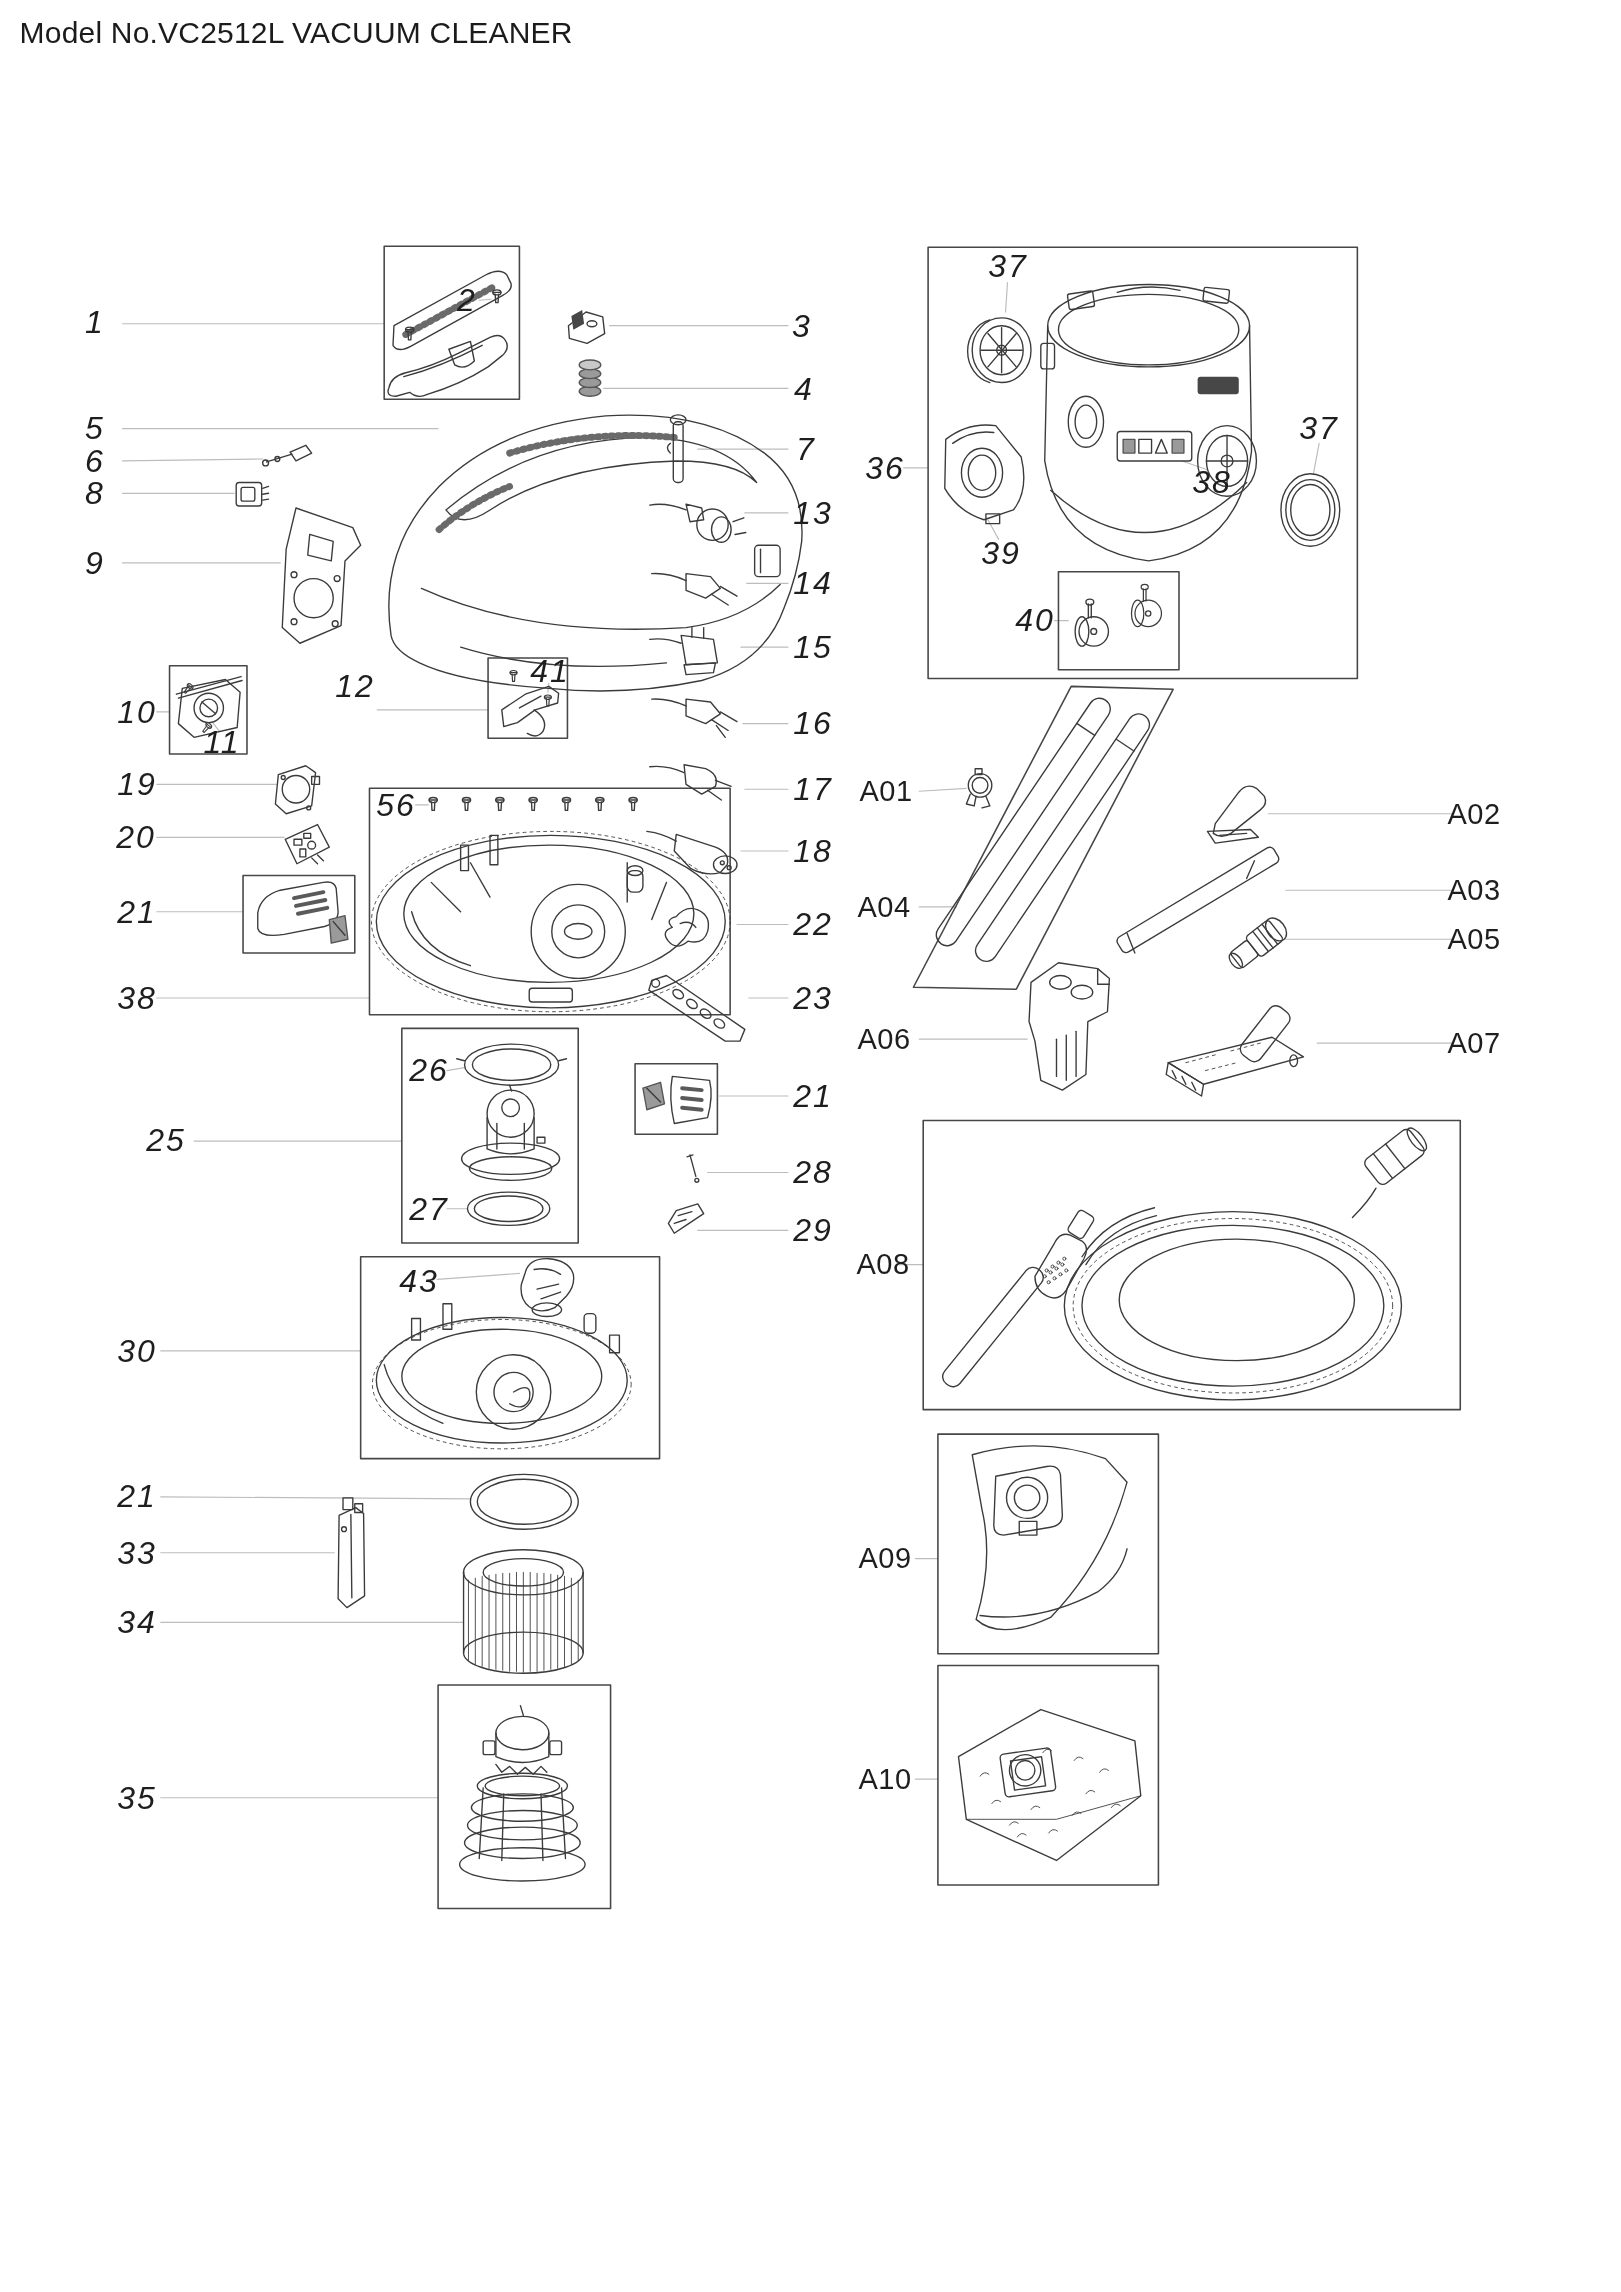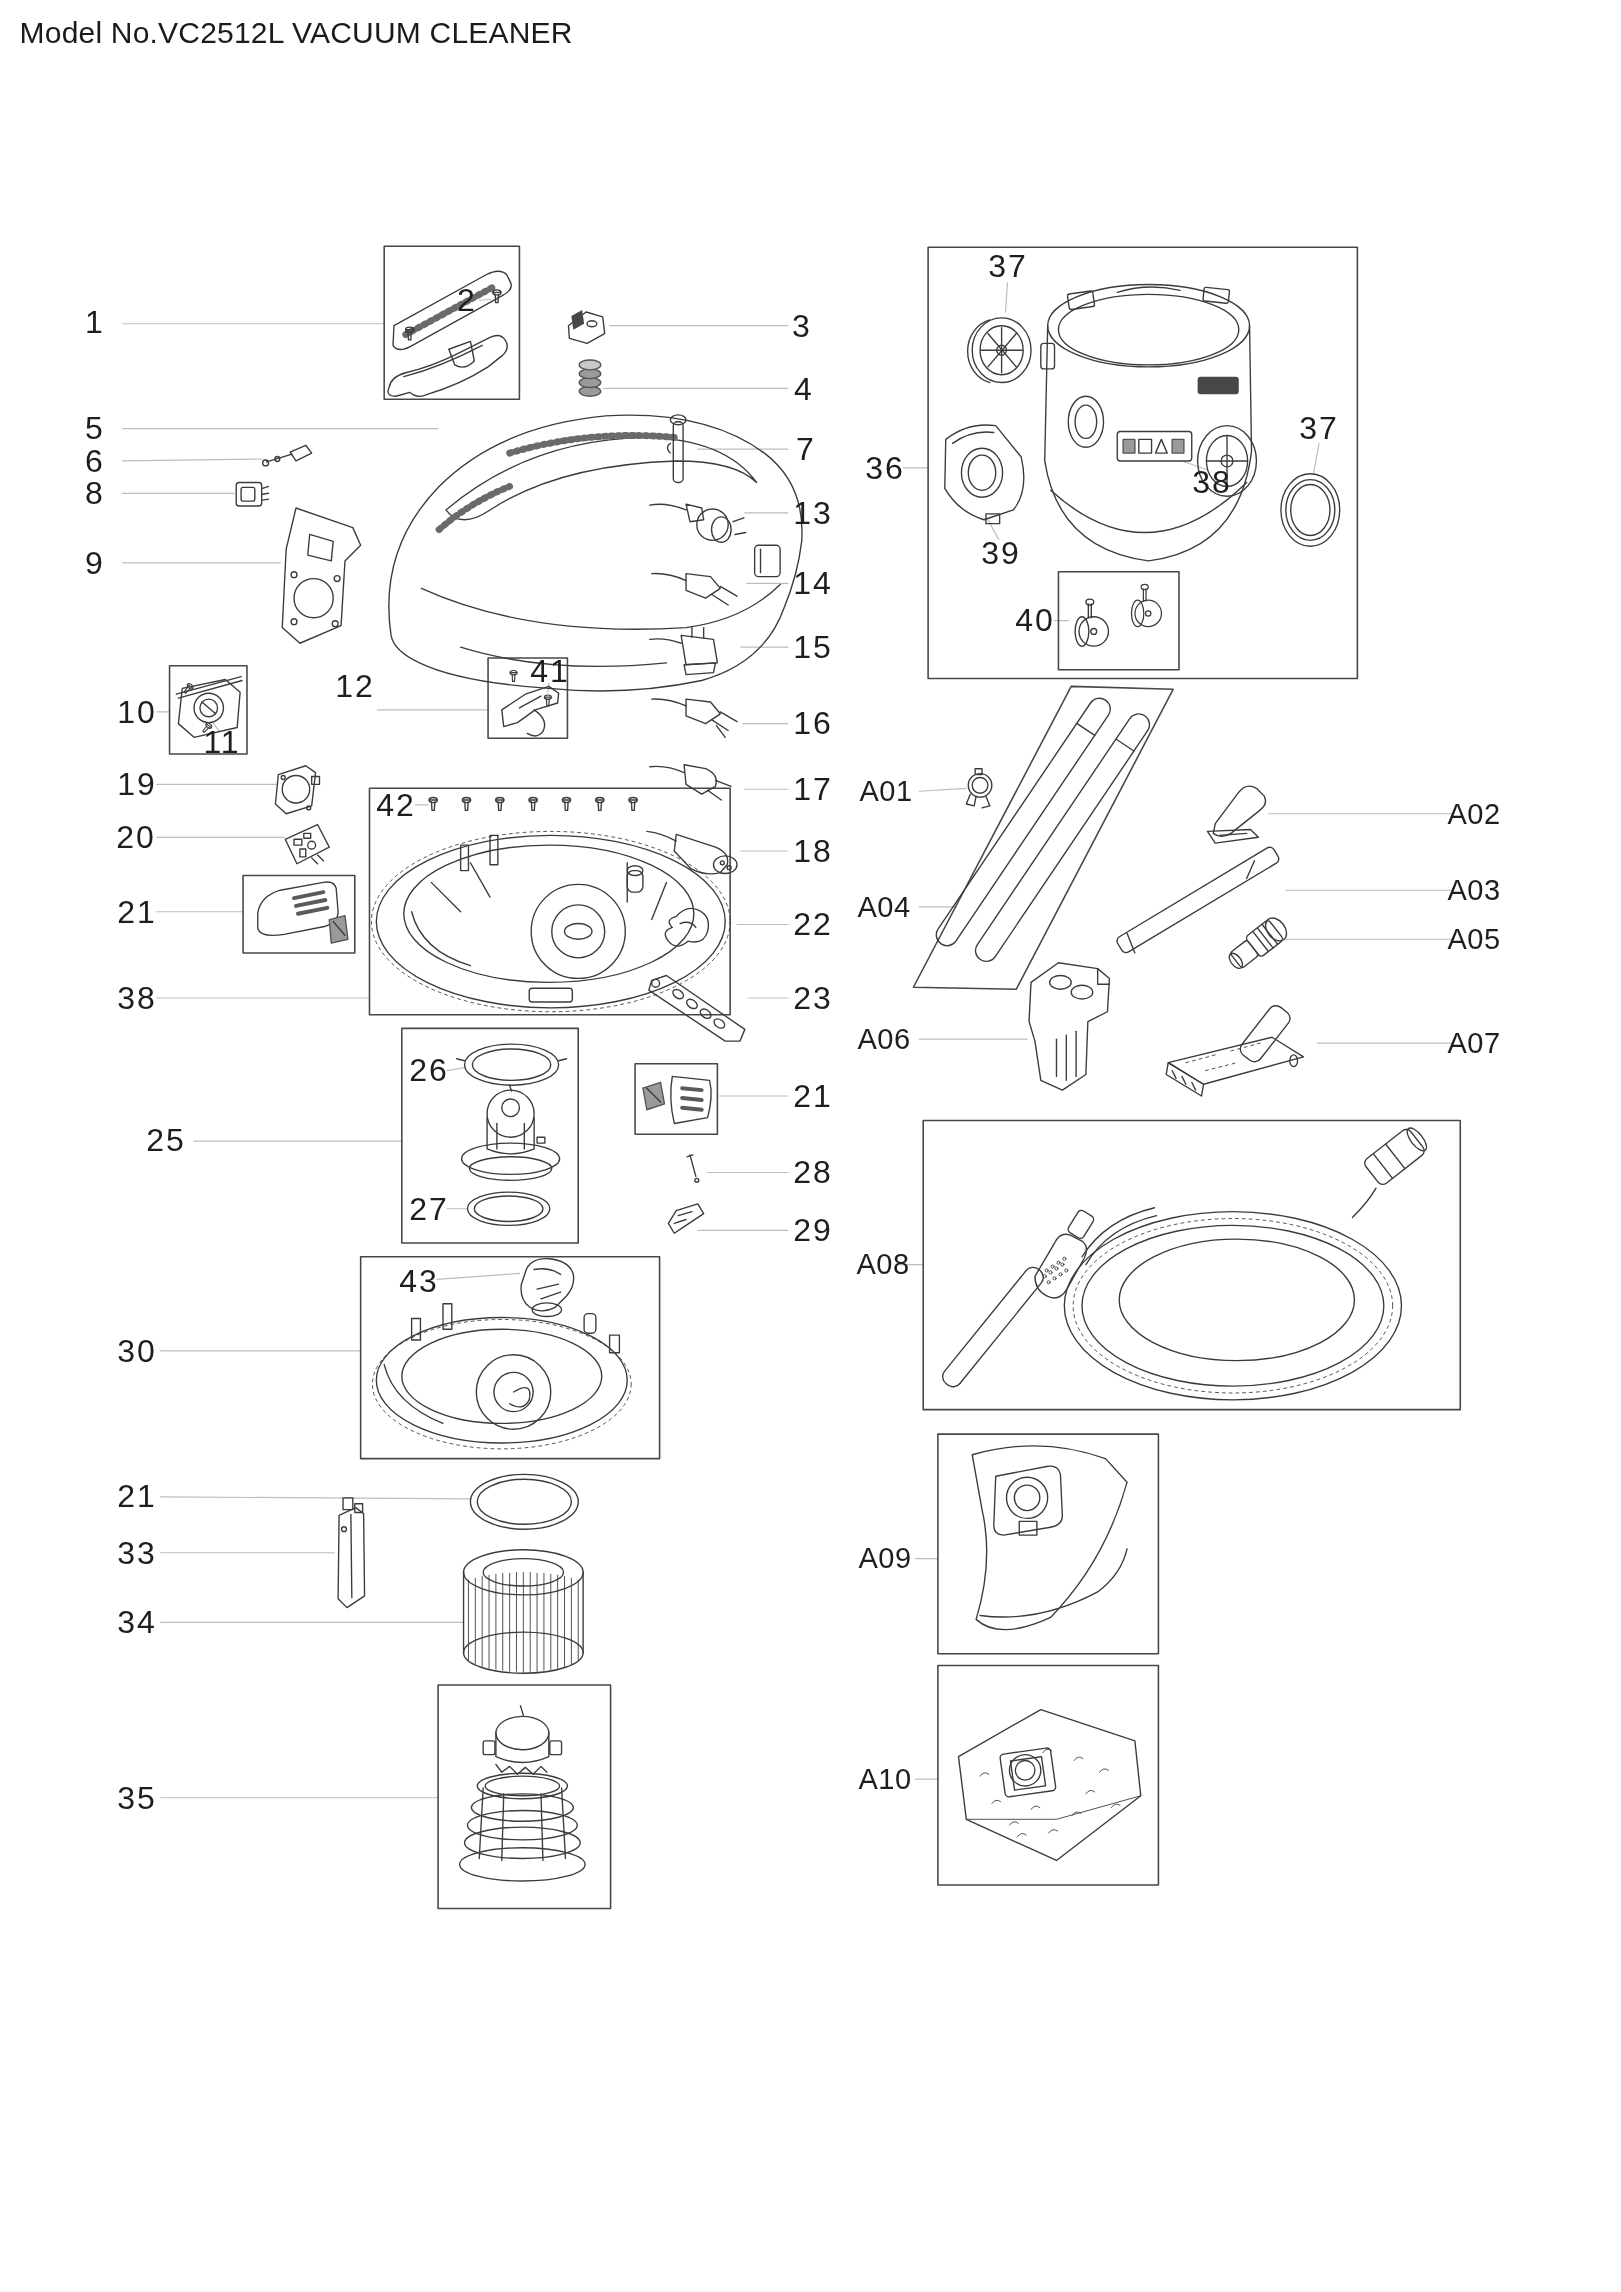--- a/index.html
+++ b/index.html
@@ -1,20 +1,20 @@
 <!DOCTYPE html>
 <html><head>
 <meta charset="utf-8">
 <style>
   html,body{margin:0;padding:0;background:#ffffff;}
   #page{position:relative;width:1621px;height:2030px;background:#fff;overflow:hidden;
         font-family:"Liberation Sans", sans-serif;}
   #title{position:absolute;left:19.6px;top:15.7px;font-size:30px;color:#1b1b1b;letter-spacing:0.2px;}
   .callout{position:absolute;transform:translate(-50%,-50%);color:#1e1e1e;white-space:nowrap;user-select:none;}
-  .num{font-size:32px;letter-spacing:2px;}
+  .num{font-style:italic;font-size:32px;letter-spacing:2px;}
   .alpha{font-style:normal;font-size:29px;letter-spacing:0.5px;}
   #diagram{position:absolute;left:0;top:0;}
   #diagram path,#diagram rect,#diagram ellipse,#diagram circle,#diagram line,#diagram polygon,#diagram polyline{
       fill:none;stroke:#3b3b3b;stroke-width:1.4;stroke-linejoin:round;stroke-linecap:round;}
   #diagram .lead{stroke:#bdbdbd;stroke-width:1.2;}
   #diagram .gbox{stroke:#474747;stroke-width:1.6;}
   #diagram .fillDk{fill:#474747;stroke:none;}
   #diagram .fillMd{fill:#9a9a9a;stroke:#555;}
   #diagram .fillLt{fill:#c9c9c9;stroke:#555;}
   #diagram .dash{stroke-dasharray:3 4;}
@@ -608,21 +608,21 @@
   <div class="callout num" style="left:137px;top:1553px">33</div>
   <div class="callout num" style="left:137px;top:1622px">34</div>
   <div class="callout num" style="left:137px;top:1798px">35</div>
   <div class="callout num" style="left:885px;top:468px">36</div>
   <div class="callout num" style="left:1008px;top:266px">37</div>
   <div class="callout num" style="left:1319px;top:428px">37</div>
   <div class="callout num" style="left:1212px;top:482px">38</div>
   <div class="callout num" style="left:1001px;top:553px">39</div>
   <div class="callout num" style="left:1035px;top:620px">40</div>
   <div class="callout num" style="left:550px;top:671px">41</div>
-  <div class="callout num" style="left:396px;top:805px">42</div>
+  <div class="callout num" style="left:396px;top:805px">56</div>
 
   <div class="callout alpha" style="left:886px;top:791px">A01</div>
   <div class="callout alpha" style="left:1474px;top:814px">A02</div>
   <div class="callout alpha" style="left:1474px;top:890px">A03</div>
   <div class="callout alpha" style="left:884px;top:907px">A04</div>
   <div class="callout alpha" style="left:1474px;top:939px">A05</div>
   <div class="callout alpha" style="left:884px;top:1039px">A06</div>
   <div class="callout alpha" style="left:1474px;top:1043px">A07</div>
   <div class="callout alpha" style="left:883px;top:1264px">A08</div>
   <div class="callout alpha" style="left:885px;top:1558px">A09</div>

